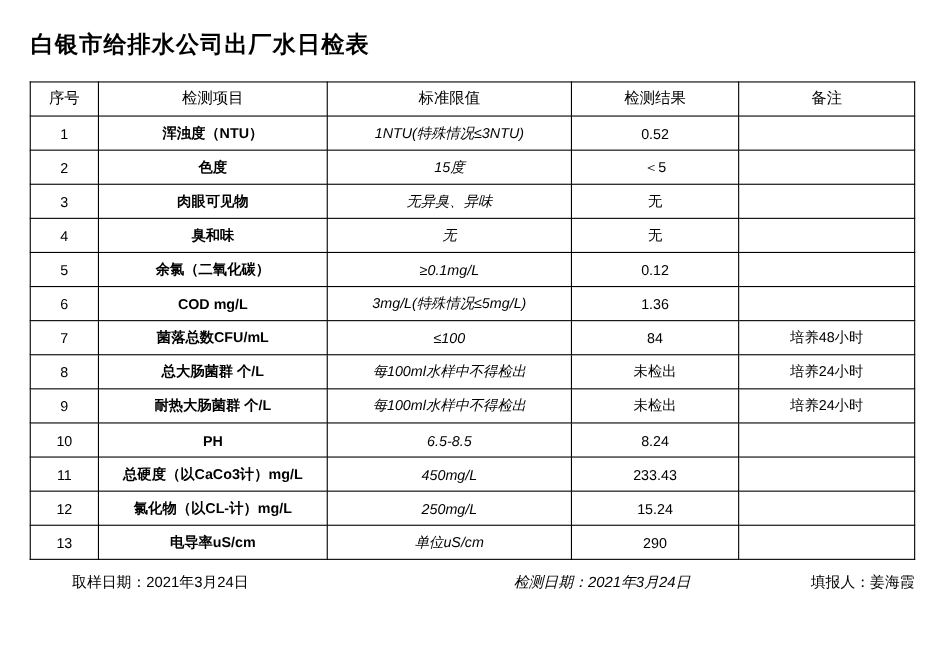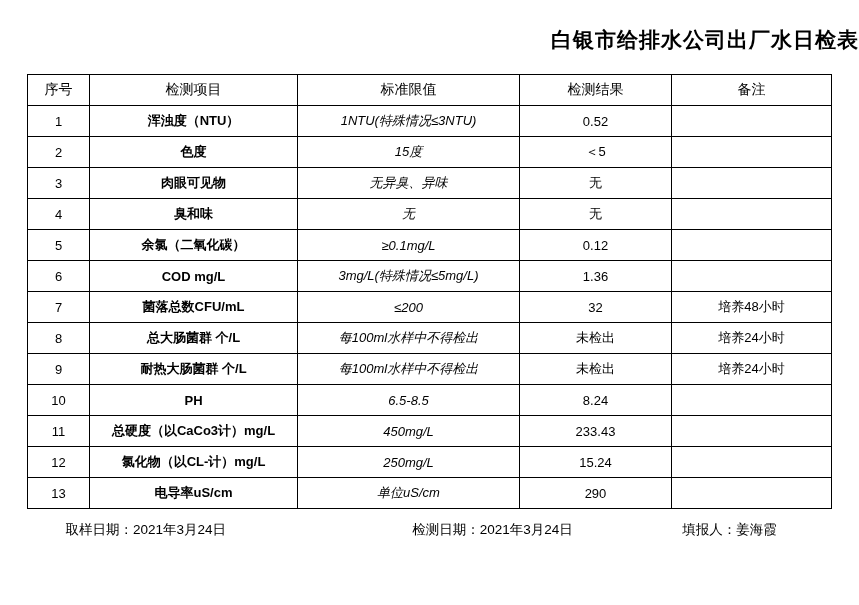--- a/index.html
+++ b/index.html
@@ -16,27 +16,28 @@
     overflow: hidden;
   }
   .page {
     width: 859px;
     height: 605px;
     box-sizing: border-box;
     padding: 0;
     position: relative;
   }
   .doc-title {
-    text-align: right;
+    text-align: left;
     font-size: 21px;
     font-weight: bold;
     letter-spacing: 1px;
     margin-top: 26px;
     margin-bottom: 20px;
     font-family: "Liberation Serif", serif;
+    margin-left: 28px;
   }
   table.report {
     border-collapse: collapse;
     width: 804px;
     margin: 2px auto;
     table-layout: fixed;
   }
   table.report th, table.report td {
     border: 1px solid #000000;
     text-align: center;
@@ -62,22 +63,22 @@
   .cell-remark { font-size: 13px; }
   .cell-no { font-size: 13px; }
 
   .footer {
     width: 804px;
     margin: 12px auto 0 auto;
     display: flex;
     font-size: 13.5px;
   }
   .footer .f-sample { width: 300px; padding-left: 38px; box-sizing: border-box; }
-  .footer .f-test   { width: 300px; text-align: center; padding-left: 30px; box-sizing: border-box;}
-  .footer .f-filler { width: 204px; text-align: center; }
+  .footer .f-test   { width: 300px; text-align: right; padding-left: 30px; box-sizing: border-box; font-style: italic;}
+  .footer .f-filler { width: 204px; text-align: right; }
 </style>
 </head>
 <body>
 
 <div class="page">
 
   <div class="doc-title">白银市给排水公司出厂水日检表</div>
 
   <table class="report">
     <colgroup>
@@ -135,22 +136,22 @@
       <tr>
         <td class="cell-no">6</td>
         <td class="cell-item">COD        mg/L</td>
         <td class="cell-limit">3mg/L(特殊情况≤5mg/L)</td>
         <td class="cell-result">1.36</td>
         <td class="cell-remark"></td>
       </tr>
       <tr>
         <td class="cell-no">7</td>
         <td class="cell-item">菌落总数CFU/mL</td>
-        <td class="cell-limit">≤200</td>
-        <td class="cell-result">32</td>
+        <td class="cell-limit">≤100</td>
+        <td class="cell-result">84</td>
         <td class="cell-remark">培养48小时</td>
       </tr>
       <tr>
         <td class="cell-no">8</td>
         <td class="cell-item">总大肠菌群 个/L</td>
         <td class="cell-limit">每100ml水样中不得检出</td>
         <td class="cell-result">未检出</td>
         <td class="cell-remark">培养24小时</td>
       </tr>
       <tr>

